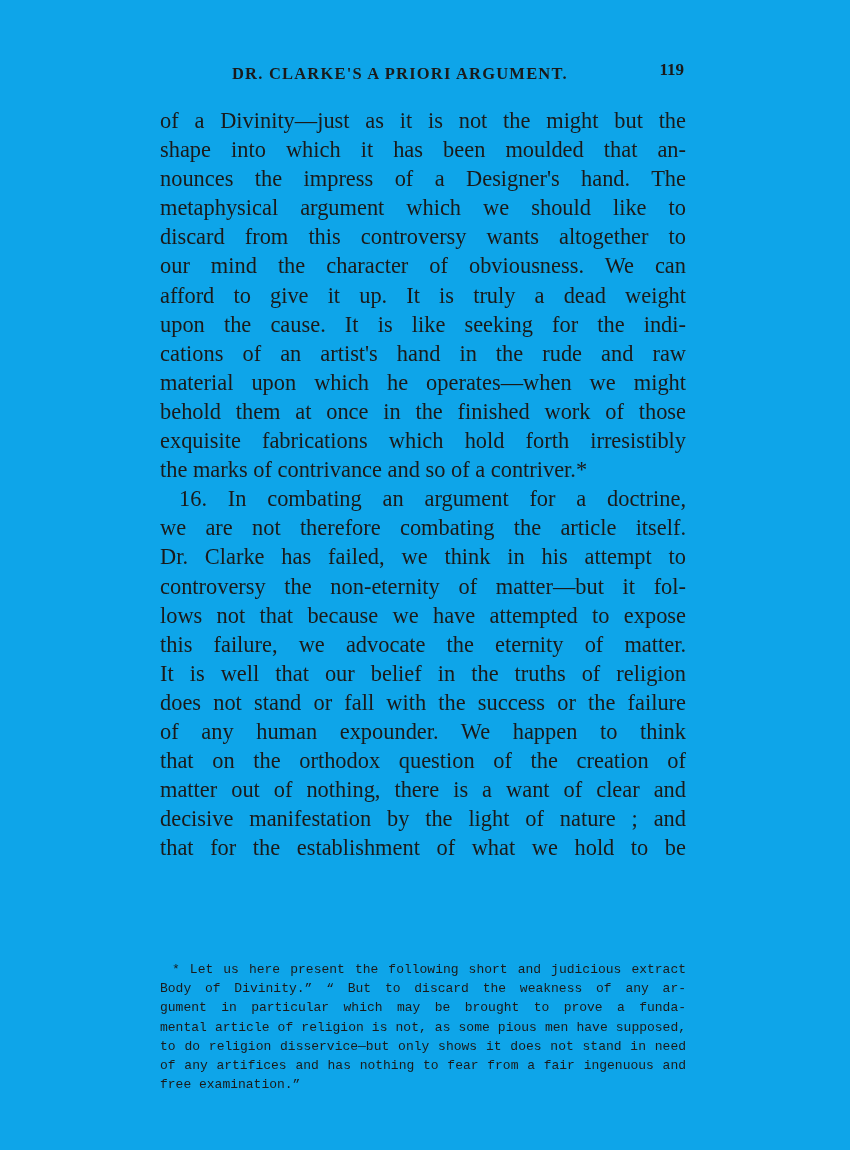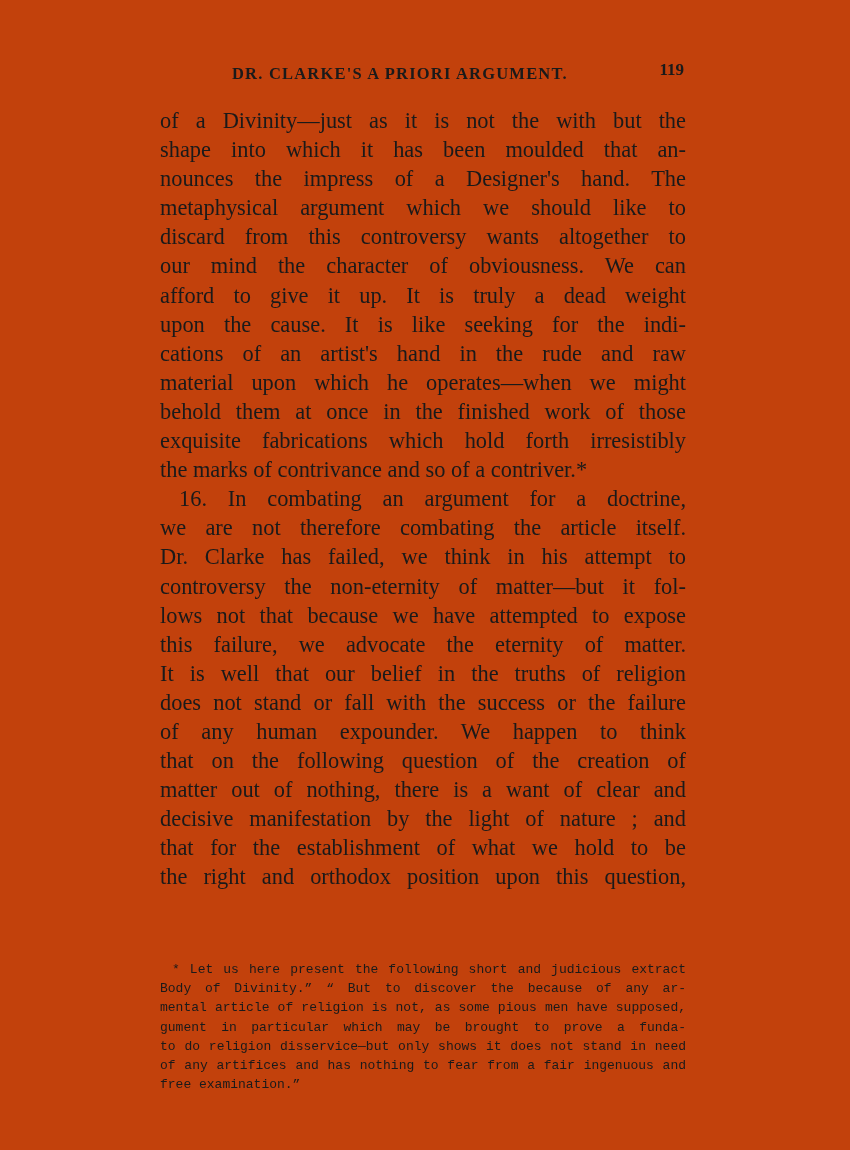--- a/index.html
+++ b/index.html
@@ -1,17 +1,17 @@
 <!DOCTYPE html>
 <html><head>
 <meta charset="utf-8">
 <style>
   html, body { margin:0; padding:0; background:#ffffff; }
   body { width:850px; height:1150px; position:relative; overflow:hidden; color:#1a1a1a; }
-  .page { position:absolute; left:0; top:0; width:850px; height:1150px; background:#c2410c; }
+  .page { position:absolute; left:0; top:0; width:850px; height:1150px; background:#0ea5e9; }
   .header { position:absolute; top:62px; left:232px; width:452px; height:30px;
             font-family:"Liberation Serif", "DejaVu Serif", serif; }
   .running-title { position:absolute; left:0; top:2px; font-size:16.5px; font-weight:bold;
                    letter-spacing:1.2px; font-variant:small-caps; text-transform:lowercase; }
   .running-title.upper { text-transform:none; }
   .page-number { position:absolute; right:0; top:-2px; font-size:17px; font-weight:bold; }
   .body-text { position:absolute; left:160px; top:106px; width:526px;
                font-family:"Liberation Serif", "DejaVu Serif", serif; font-size:22.4px;
                line-height:29.1px; }
   .line { display:block; white-space:nowrap; text-align:justify; text-align-last:justify; height:29.1px; }
@@ -27,21 +27,21 @@
 </head>
 <body>
 
 <div class="page">
   <div class="header">
     <span class="running-title upper">DR. CLARKE'S A PRIORI ARGUMENT.</span>
     <span class="page-number">119</span>
   </div>
 
   <div class="body-text">
-    <span class="line">of a Divinity—just as it is not the with but the</span>
+    <span class="line">of a Divinity—just as it is not the might but the</span>
     <span class="line">shape into which it has been moulded that an-</span>
     <span class="line">nounces the impress of a Designer's hand. The</span>
     <span class="line">metaphysical argument which we should like to</span>
     <span class="line">discard from this controversy wants altogether to</span>
     <span class="line">our mind the character of obviousness. We can</span>
     <span class="line">afford to give it up. It is truly a dead weight</span>
     <span class="line">upon the cause. It is like seeking for the indi-</span>
     <span class="line">cations of an artist's hand in the rude and raw</span>
     <span class="line">material upon which he operates—when we might</span>
     <span class="line">behold them at once in the finished work of those</span>
@@ -49,29 +49,28 @@
     <span class="line last">the marks of contrivance and so of a contriver.*</span>
     <span class="line indent">16. In combating an argument for a doctrine,</span>
     <span class="line">we are not therefore combating the article itself.</span>
     <span class="line">Dr. Clarke has failed, we think in his attempt to</span>
     <span class="line">controversy the non-eternity of matter—but it fol-</span>
     <span class="line">lows not that because we have attempted to expose</span>
     <span class="line">this failure, we advocate the eternity of matter.</span>
     <span class="line">It is well that our belief in the truths of religion</span>
     <span class="line">does not stand or fall with the success or the failure</span>
     <span class="line">of any human expounder. We happen to think</span>
-    <span class="line">that on the following question of the creation of</span>
+    <span class="line">that on the orthodox question of the creation of</span>
     <span class="line">matter out of nothing, there is a want of clear and</span>
     <span class="line">decisive manifestation by the light of nature ; and</span>
     <span class="line">that for the establishment of what we hold to be</span>
-    <span class="line">the right and orthodox position upon this question,</span>
   </div>
 
   <div class="footnotes">
     <span class="fline indent">* Let us here present the following short and judicious extract</span>
-    <span class="fline">Body of Divinity.”  “ But to discover the because of any ar-</span>
+    <span class="fline">Body of Divinity.”  “ But to discard the weakness of any ar-</span>
+    <span class="fline">gument in particular which may be brought to prove a funda-</span>
     <span class="fline">mental article of religion is not, as some pious men have supposed,</span>
-    <span class="fline">gument in particular which may be brought to prove a funda-</span>
     <span class="fline">to do religion disservice—but only shows it does not stand in need</span>
     <span class="fline">of any artifices and has nothing to fear from a fair ingenuous and</span>
     <span class="fline last">free examination.”</span>
   </div>
 </div>
 
 </body></html>

